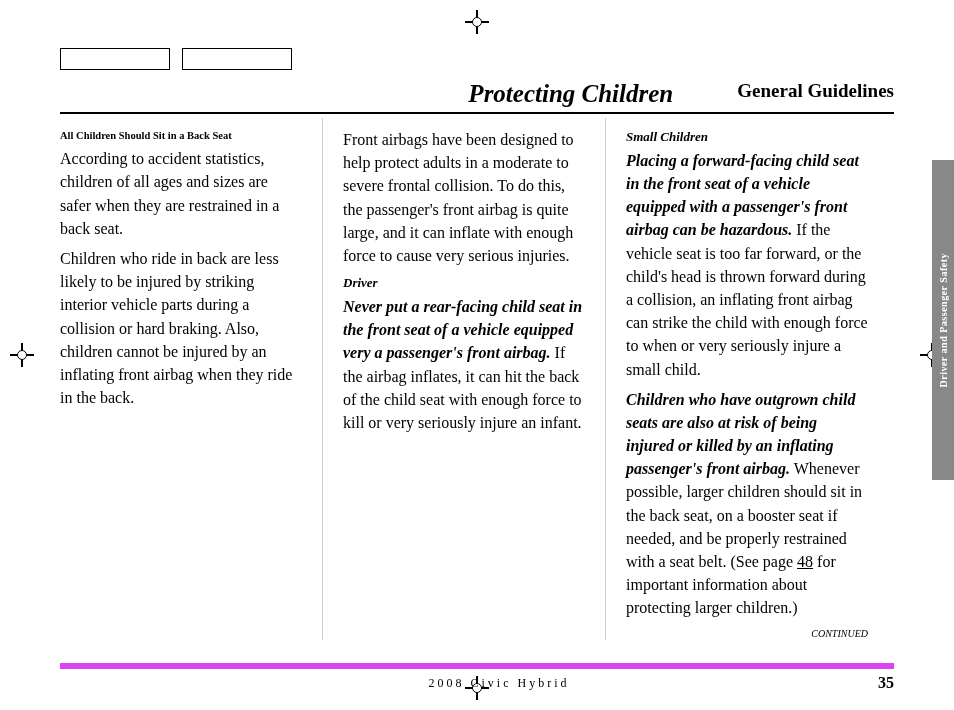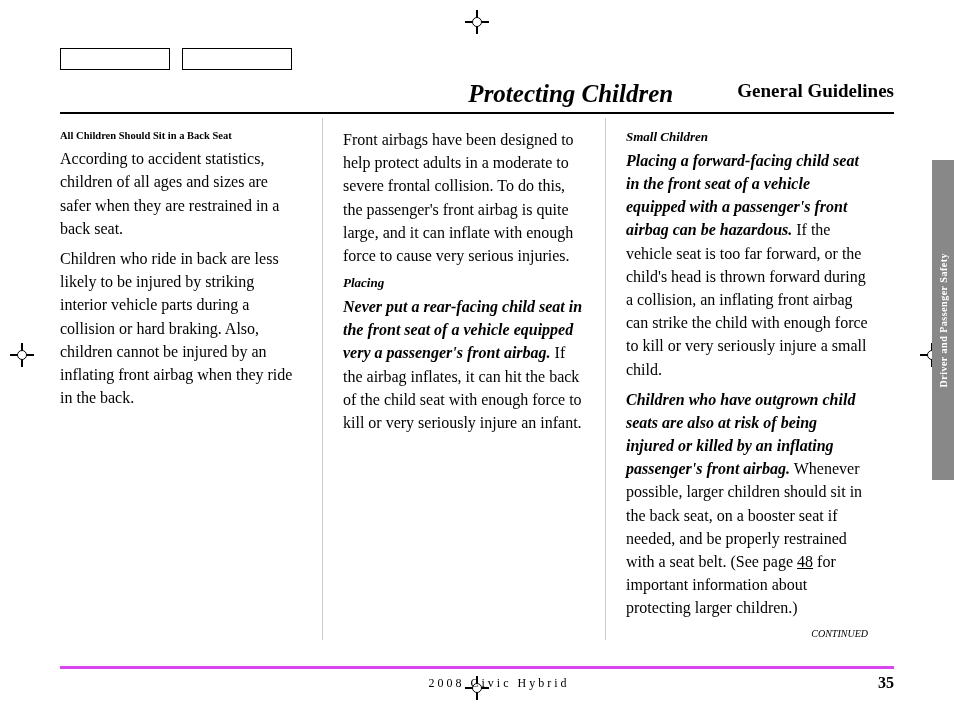--- a/index.html
+++ b/index.html
@@ -175,21 +175,21 @@
 
     
     .footer {
       position: absolute;
       bottom: 18px;
       left: 60px;
       right: 60px;
       display: flex;
       align-items: center;
       justify-content: space-between;
-      border-top: 3px solid #d946ef;
+      border-top: 6px solid #d946ef;
       padding-top: 5px;
     }
     .footer-title {
       flex: 1;
       text-align: center;
       font-size: 12px;
       letter-spacing: 3px;
     }
     .page-number {
       font-size: 16px;
@@ -300,29 +300,29 @@
     <div class="col">
       <p class="section-heading">All Children Should Sit in a Back Seat</p>
       <p>According to accident statistics, children of all ages and sizes are safer when they are restrained in a back seat.</p>
       <p>Children who ride in back are less likely to be injured by striking interior vehicle parts during a collision or hard braking. Also, children cannot be injured by an inflating front airbag when they ride in the back.</p>
     </div>
 
     <div class="col-divider"></div>
 
     <div class="col">
       <p>Front airbags have been designed to help protect adults in a moderate to severe frontal collision. To do this, the passenger's front airbag is quite large, and it can inflate with enough force to cause very serious injuries.</p>
-      <p class="section-heading-italic">Placing</p>
+      <p class="section-heading-italic">Driver</p>
       <p><span class="bold-italic-text">Never put a rear-facing child seat in the front seat of a vehicle equipped very a passenger's front airbag.</span> <span>If the airbag inflates, it can hit the back of the child seat with enough force to kill or very seriously injure an infant.</span></p>
     </div>
 
     <div class="col-divider"></div>
 
     <div class="col col-right">
       <p class="section-heading-italic">Small Children</p>
-      <p><span class="bold-italic-text">Placing a forward-facing child seat in the front seat of a vehicle equipped with a passenger's front airbag can be hazardous.</span> <span>If the vehicle seat is too far forward, or the child's head is thrown forward during a collision, an inflating front airbag can strike the child with enough force to kill or very seriously injure a small child.</span></p>
+      <p><span class="bold-italic-text">Placing a forward-facing child seat in the front seat of a vehicle equipped with a passenger's front airbag can be hazardous.</span> <span>If the vehicle seat is too far forward, or the child's head is thrown forward during a collision, an inflating front airbag can strike the child with enough force to when or very seriously injure a small child.</span></p>
 
       <p><span class="bold-italic-text">Children who have outgrown child seats are also at risk of being injured or killed by an inflating passenger's front airbag.</span> <span>Whenever possible, larger children should sit in the back seat, on a booster seat if needed, and be properly restrained with a seat belt. (See page <span class="link-ref">48</span> for important information about protecting larger children.)</span></p>
 
       <p class="continued">CONTINUED</p>
     </div>
 
   </div>
 
   <div class="footer">
     <div class="footer-left"></div>

